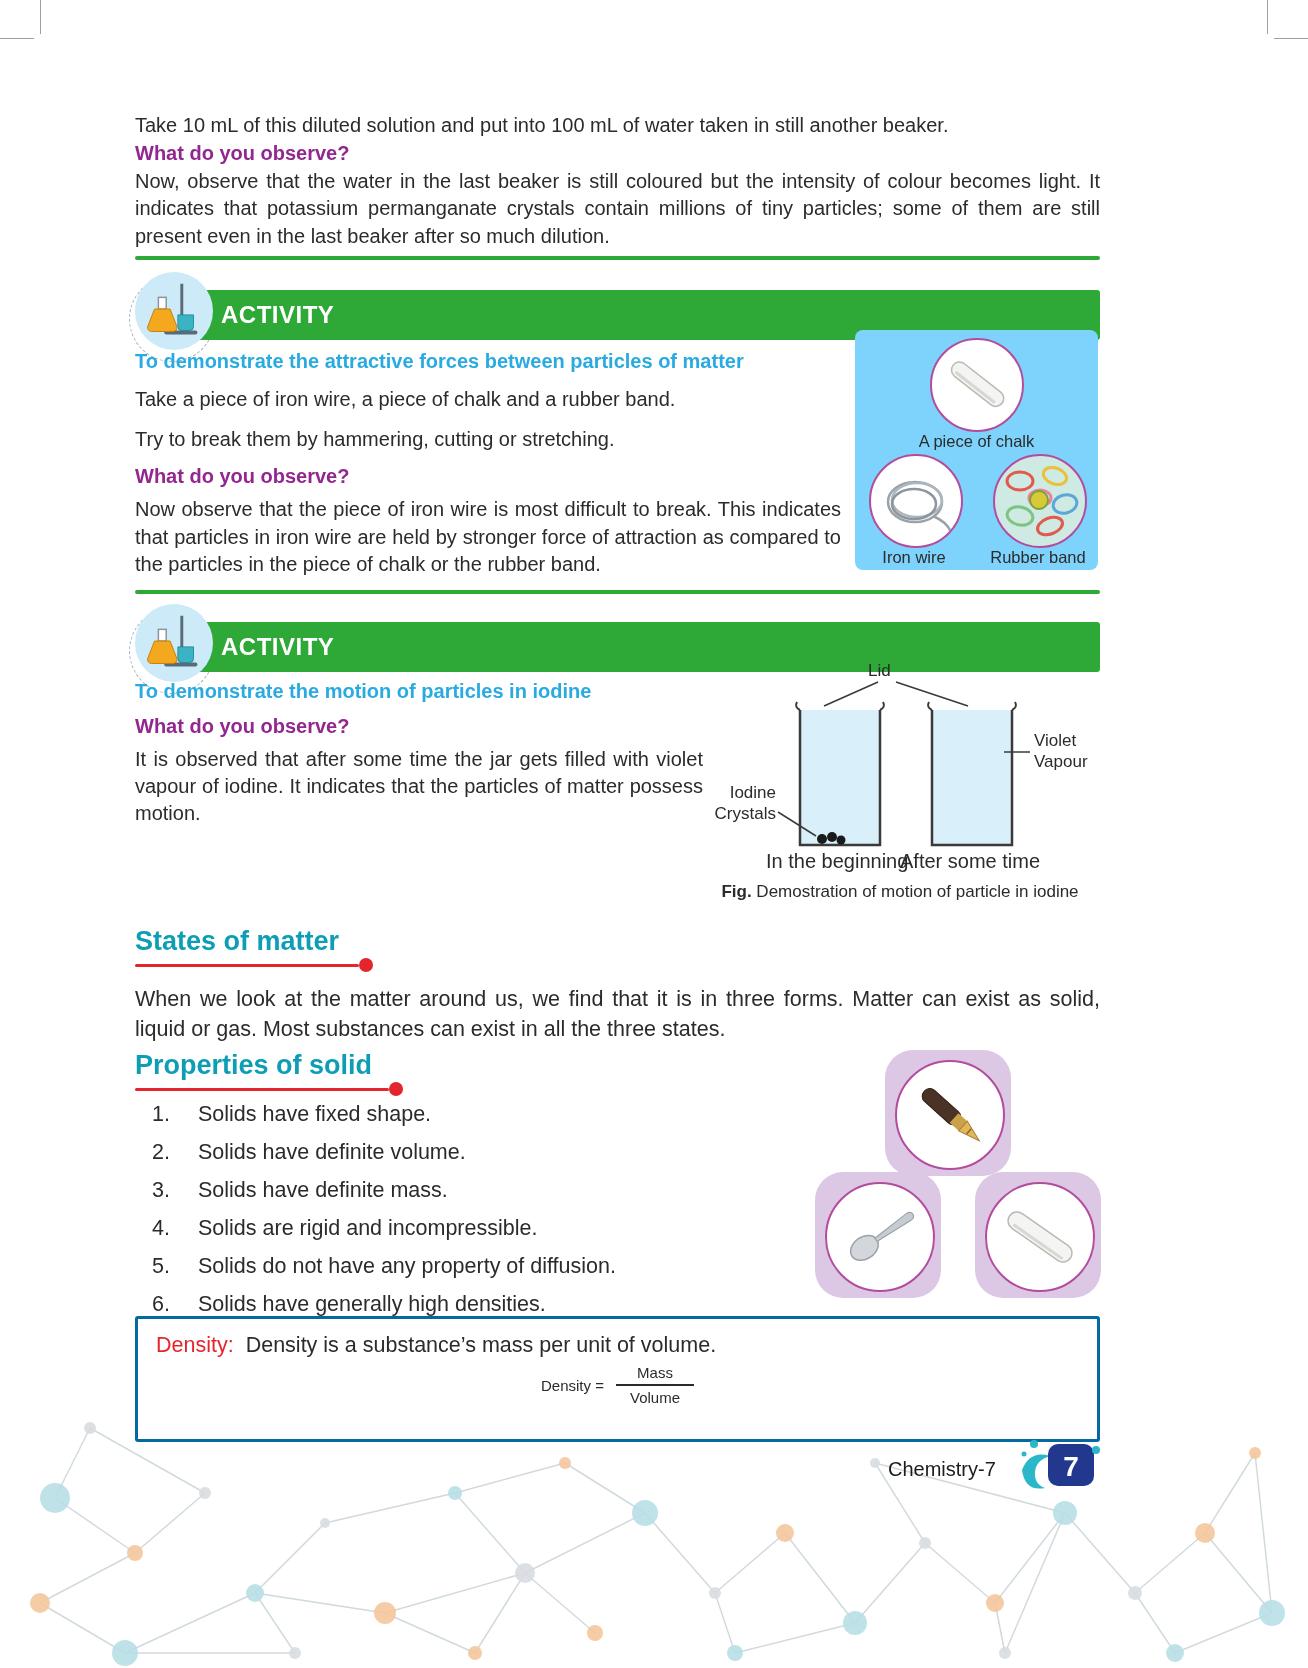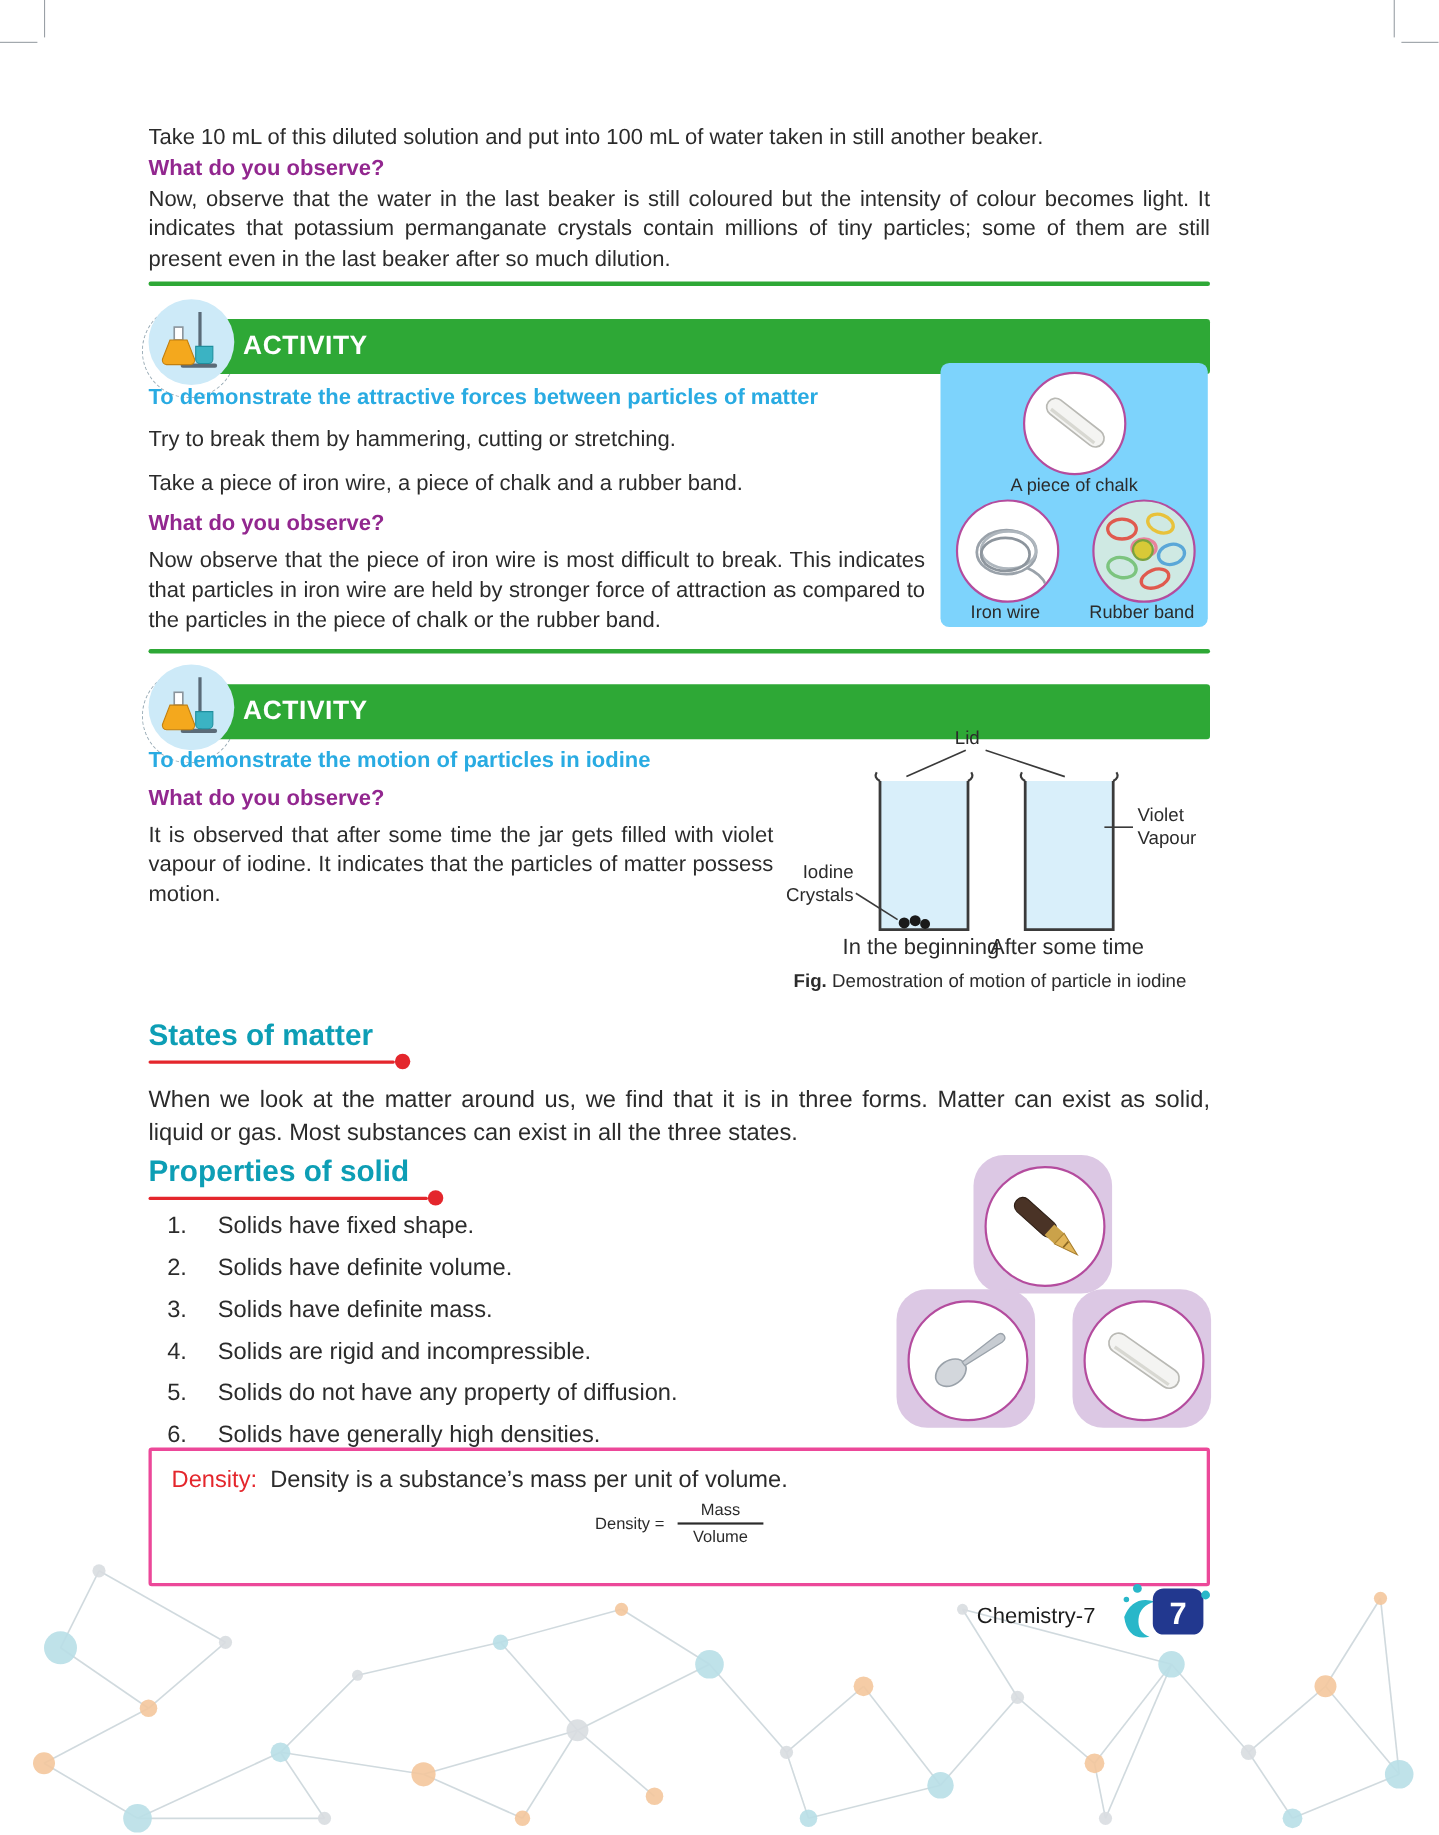--- a/index.html
+++ b/index.html
@@ -51,21 +51,21 @@
   .plist .row{display:flex;font-size:21.5px;margin-bottom:13px;}
   .plist .row::before{counter-increment:item;content:counter(item) ".";width:46px;flex:0 0 46px;}
 
   
   .tile{position:absolute;width:126px;height:126px;background:#dcc8e4;border-radius:28px;}
   .tile .inner{position:absolute;left:10px;top:10px;width:106px;height:106px;border-radius:50%;
                background:#ffffff;border:2px solid #b44c9e;overflow:hidden;}
 
   
   .density{position:absolute;left:135px;top:1316px;width:965px;height:126px;background:#ffffff;
-           border:3px solid #ec4899;border-radius:3px;box-sizing:border-box;padding:14px 18px;}
+           border:3px solid #0369a1;border-radius:3px;box-sizing:border-box;padding:14px 18px;}
   .density .line1{font-size:21.5px;}
   .density .line1 .lab{color:#e4262c;margin-right:12px;}
   .formula{display:flex;justify-content:center;align-items:center;gap:12px;font-size:15px;margin-top:6px;}
   .frac{display:flex;flex-direction:column;align-items:center;}
   .frac .num{padding:0 14px 3px 14px;}
   .frac .den{border-top:2px solid #2b2b2b;padding:3px 14px 0 14px;}
 
   
   .footer-brand{position:absolute;left:888px;top:1458px;font-size:20px;color:#1c1c1c;}
   .badge{position:absolute;left:1016px;top:1436px;width:86px;height:60px;}
@@ -177,22 +177,22 @@
         <rect x="30" y="60" width="34" height="4" rx="2" fill="#5a6b78"></rect>
         <rect x="24" y="26" width="8" height="12" fill="#ffffff" stroke="#8a949c" stroke-width="1.5"></rect>
         <path d="M20 38 h16 l7 18 a4 4 0 0 1 -4 5 h-22 a4 4 0 0 1 -4 -5 z" fill="#f4a81d" stroke="#c27f0e"></path>
         <path d="M44 44 h16 v12 a4 4 0 0 1 -4 4 h-8 a4 4 0 0 1 -4 -4 z" fill="#3bb3c3" stroke="#1f8f9e"></path>
       </svg>
     </div>
   </div>
 
   <div class="abs" style="left:135px;top:350px;width:706px;">
     <div class="blue-h">To demonstrate the attractive forces between particles of matter</div>
+    <div class="body-text" style="margin-top:13px;">Take a piece of iron wire, a piece of chalk and a rubber band.</div>
     <div class="body-text" style="margin-top:13px;">Try to break them by hammering, cutting or stretching.</div>
-    <div class="body-text" style="margin-top:13px;">Take a piece of iron wire, a piece of chalk and a rubber band.</div>
     <div class="purple-h" style="margin-top:12px;">What do you observe?</div>
     <div class="body-text just" style="margin-top:8px;">Now observe that the piece of iron wire is most difficult to break. This indicates that particles in iron wire are held by stronger force of attraction as compared to the particles in the piece of chalk or the rubber band.</div>
   </div>
 
   <div class="panel">
     <div class="pcircle" style="left:75px;top:8px;width:90px;height:90px;">
       <svg viewBox="0 0 90 90" width="90" height="90">
         <g transform="rotate(38 45 45)">
           <rect x="14" y="36" width="62" height="16" rx="8" fill="#f4f4f2" stroke="#b9b9b4" stroke-width="1.5"></rect>
           <line x1="20" y1="48" x2="70" y2="48" stroke="#d8d8d2" stroke-width="3"></line>

